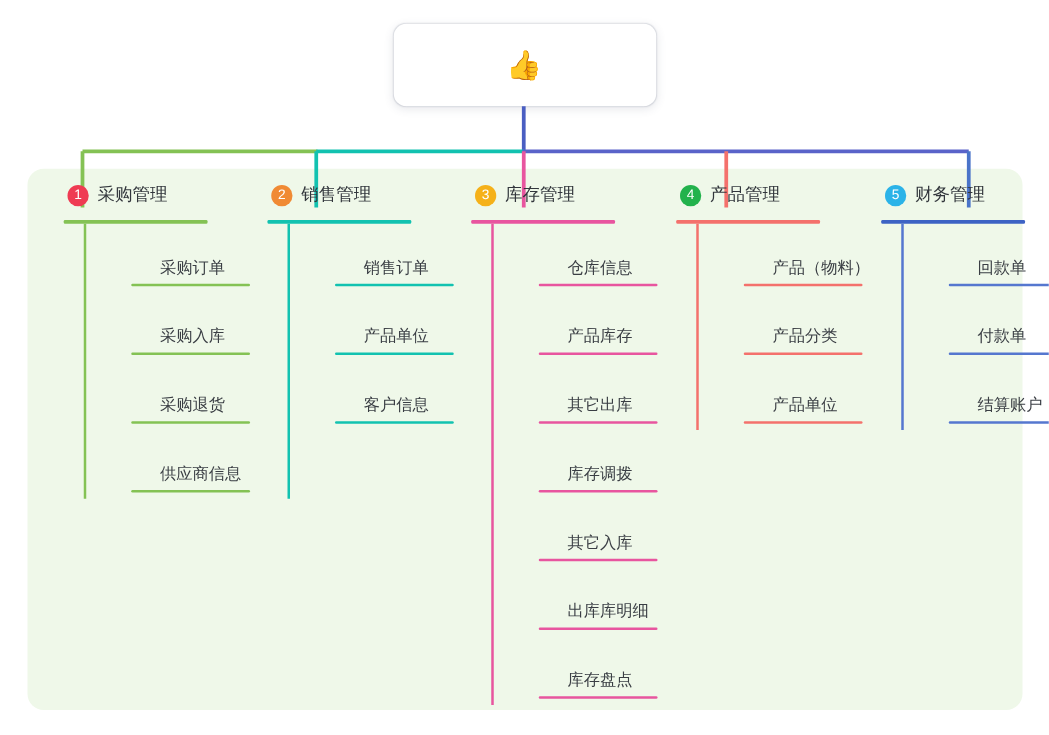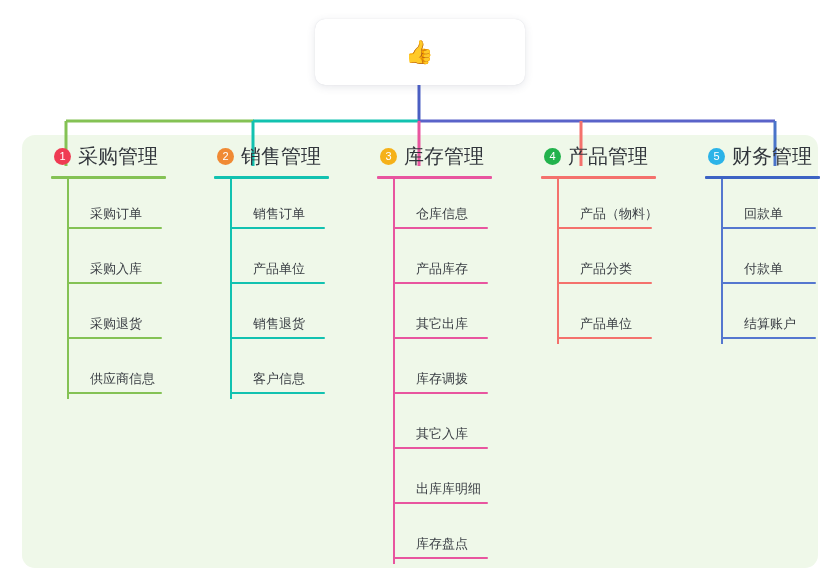--- a/index.html
+++ b/index.html
@@ -90,21 +90,21 @@
     height: 17px;
     border-radius: 50%;
     color: #ffffff;
     font-size: 11px;
     line-height: 17px;
     text-align: center;
     flex: 0 0 auto;
     font-family: "Liberation Sans", sans-serif;
   }
   .col-title {
-    font-size: 20px;
+    font-size: 14px;
     color: #32363c;
     white-space: nowrap;
   }
   .col-rule {
     position: absolute;
     left: 11px;
     top: 32px;
     width: 115px;
     height: 3px;
     border-radius: 1px;
@@ -117,20 +117,21 @@
   }
   .items {
     position: absolute;
     left: 27px;
     top: 35px;
     width: 123px;
   }
   .item {
     position: relative;
     height: 55px;
+    margin-left: 38px;
   }
   .item-label {
     position: absolute;
     left: 23px;
     bottom: 11px;
     font-size: 13px;
     color: #3a3e44;
     white-space: nowrap;
   }
   .item-rule {
@@ -206,24 +207,20 @@
       <div class="items">
         <div class="item">
           <span class="item-label">销售订单</span>
           <span class="item-rule" style="background: rgb(18, 194, 176);"></span>
         </div>
         <div class="item">
           <span class="item-label">产品单位</span>
           <span class="item-rule" style="background: rgb(18, 194, 176);"></span>
         </div>
         <div class="item">
-          <span class="item-label">销售退货</span>
-          <span class="item-rule" style="background: rgb(18, 194, 176);"></span>
-        </div>
-        <div class="item">
           <span class="item-label">客户信息</span>
           <span class="item-rule" style="background: rgb(18, 194, 176);"></span>
         </div>
       </div>
     </div>
     <div class="column" style="left: 366px;">
       <div class="col-head">
         <span class="badge" style="background: rgb(245, 177, 25);">3</span>
         <span class="col-title">库存管理</span>
       </div>

